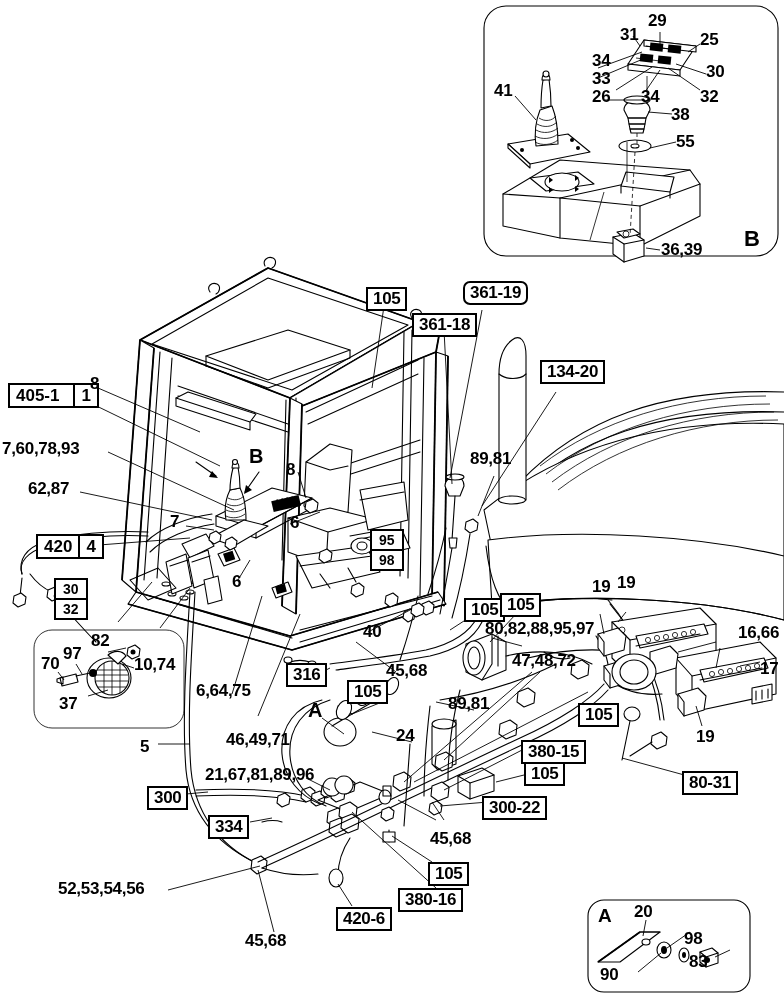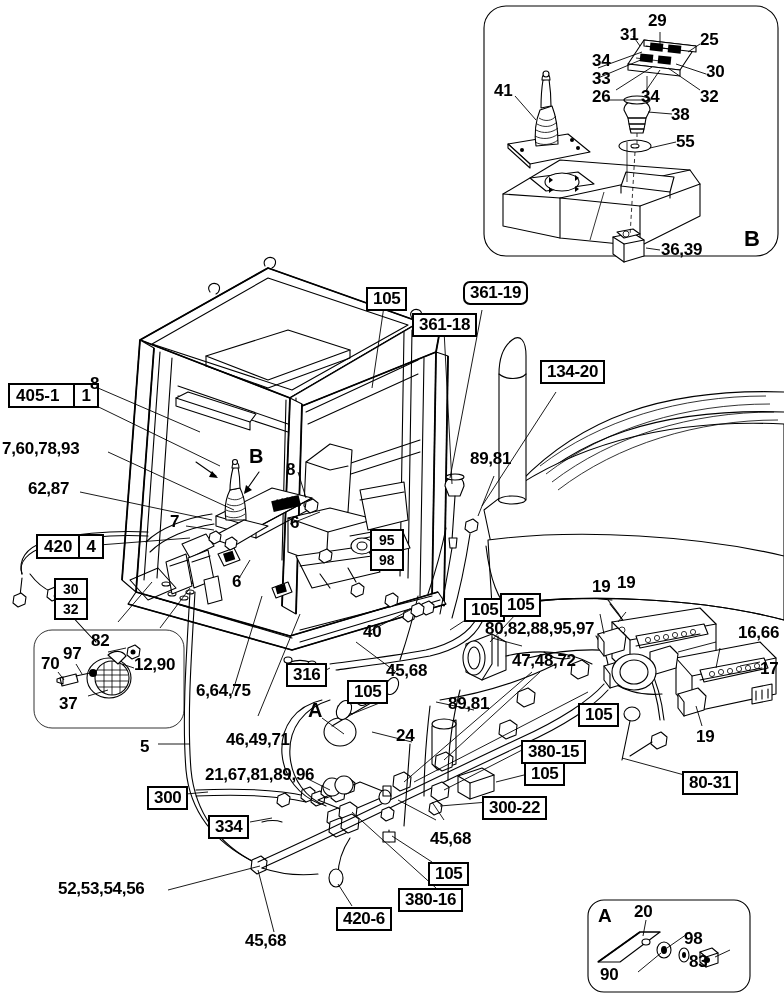--- a/index.html
+++ b/index.html
@@ -736,19 +736,19 @@
 <div class="lbl plain" style="left:196px;top:682px;">6,64,75</div>
 <div class="lbl plain" style="left:226px;top:731px;text-align:right;">46,49,71</div>
 <div class="lbl plain" style="left:140px;top:738px;">5</div>
 <div class="lbl plain" style="left:205px;top:766px;">21,67,81,89,96</div>
 <div class="lbl plain" style="left:58px;top:880px;">52,53,54,56</div>
 <div class="lbl plain" style="left:245px;top:932px;">45,68</div>
 <div class="lbl plain" style="left:430px;top:830px;">45,68</div>
 <div class="lbl plain" style="left:91px;top:632px;">82</div>
 <div class="lbl plain" style="left:63px;top:645px;">97</div>
 <div class="lbl plain" style="left:41px;top:655px;">70</div>
-<div class="lbl plain" style="left:134px;top:656px;">12,90</div>
+<div class="lbl plain" style="left:134px;top:656px;">10,74</div>
 <div class="lbl plain" style="left:59px;top:695px;">37</div>
 
 <div class="sect" style="left:249px;top:446px;font-size:20px;">B</div>
 <div class="sect" style="left:308px;top:700px;font-size:20px;">A</div>
 
 </div>
 
 </body></html>

